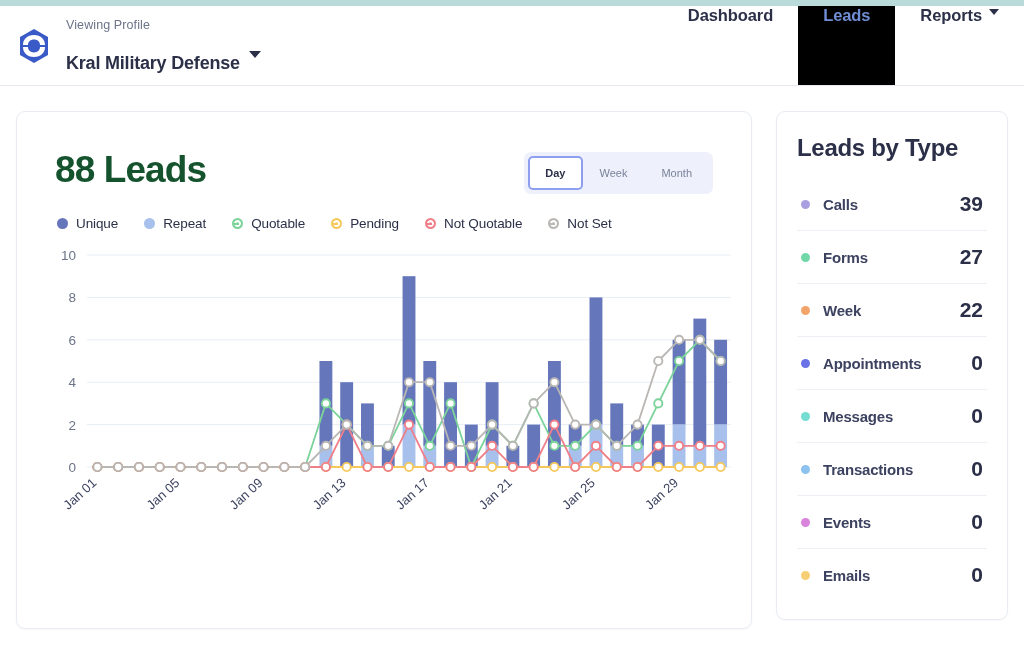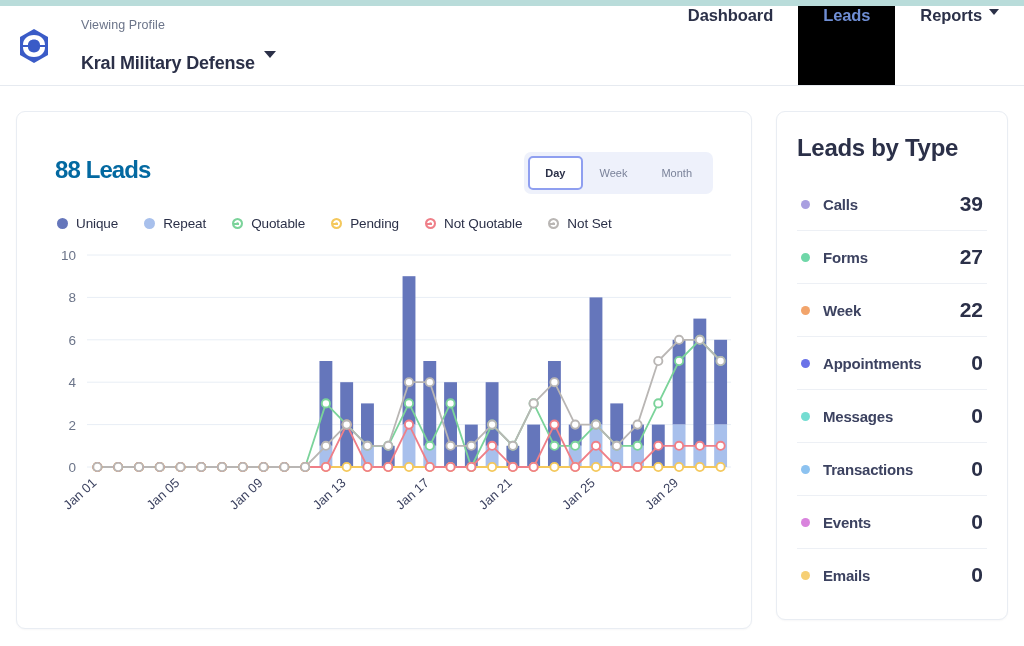--- a/index.html
+++ b/index.html
@@ -16,21 +16,21 @@
   
   .header {
     height: 80px; width: 100%;
     background: #ffffff;
     border-bottom: 1px solid #e6eaf0;
     display: flex; align-items: stretch;
     position: relative;
   }
   .brand-zone {
     display: flex; align-items: center;
-    padding-left: 14px; gap: 27px;
+    padding-left: 14px; gap: 12px;
   }
   .logo { width: 40px; height: 40px; flex: none; }
   .profile-block { display: flex; flex-direction: column; justify-content: center; }
   .viewing-label {
     font-size: 12.5px; color: #6b7489; line-height: 16px;
     letter-spacing: .1px;
   }
   .profile-name-row { display: flex; align-items: center; gap: 9px; }
   .profile-name {
     font-size: 18px; font-weight: bold; color: #2b3048;
@@ -71,21 +71,21 @@
   }
   .card {
     background: #ffffff;
     border: 1px solid #e9edf3;
     border-radius: 9px;
     box-shadow: 0 1px 2px rgba(30,40,70,0.035);
   }
   .chart-card { width: 736px; height: 518px; padding: 26px 22px 10px 22px; position: relative; }
   .chart-head { display: flex; align-items: flex-start; justify-content: space-between; }
   .chart-title {
-    font-size: 24px; font-weight: bold; color: #0369a1;
+    font-size: 37px; font-weight: bold; color: #14532d;
     letter-spacing: -0.9px; line-height: 40px;
     padding-left: 16px; padding-top: 12px;
   }
   .toggle {
     display: flex; align-items: center;
     background: #eef1fb; border-radius: 7px;
     padding: 4px; margin-top: 14px; margin-right: 16px;
   }
   .toggle-opt {
     font-size: 11px; color: #7a8299;

